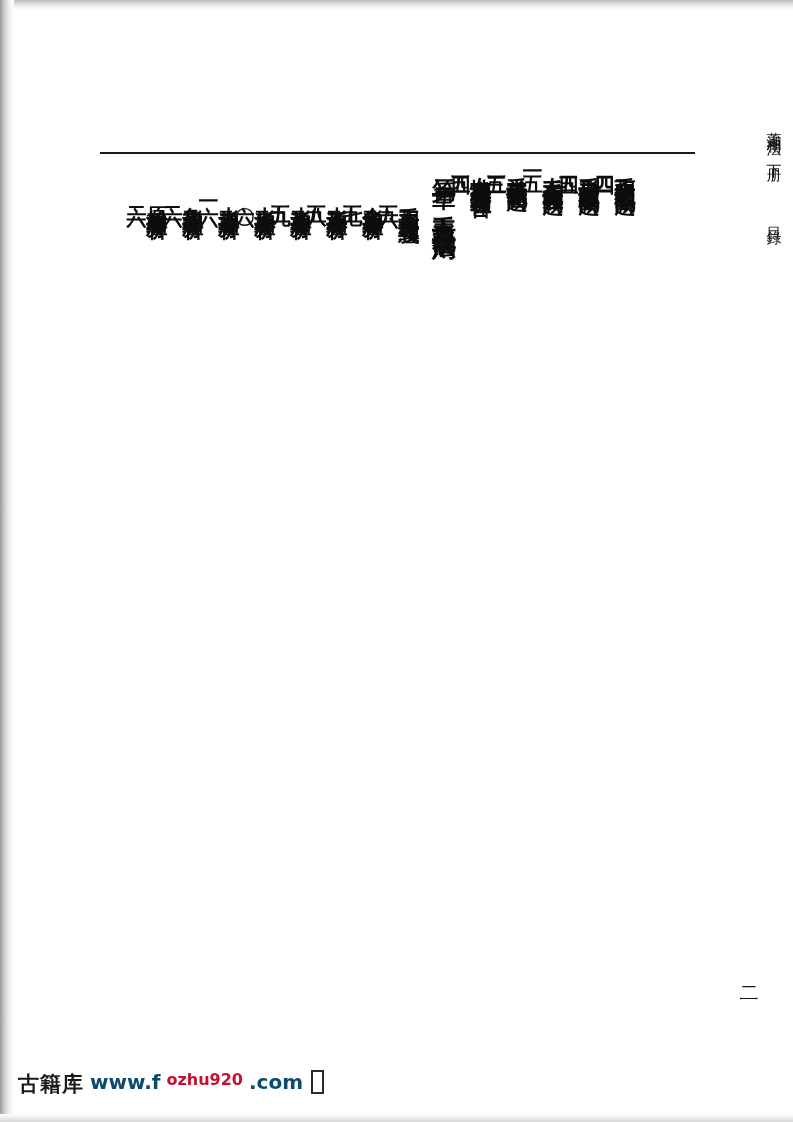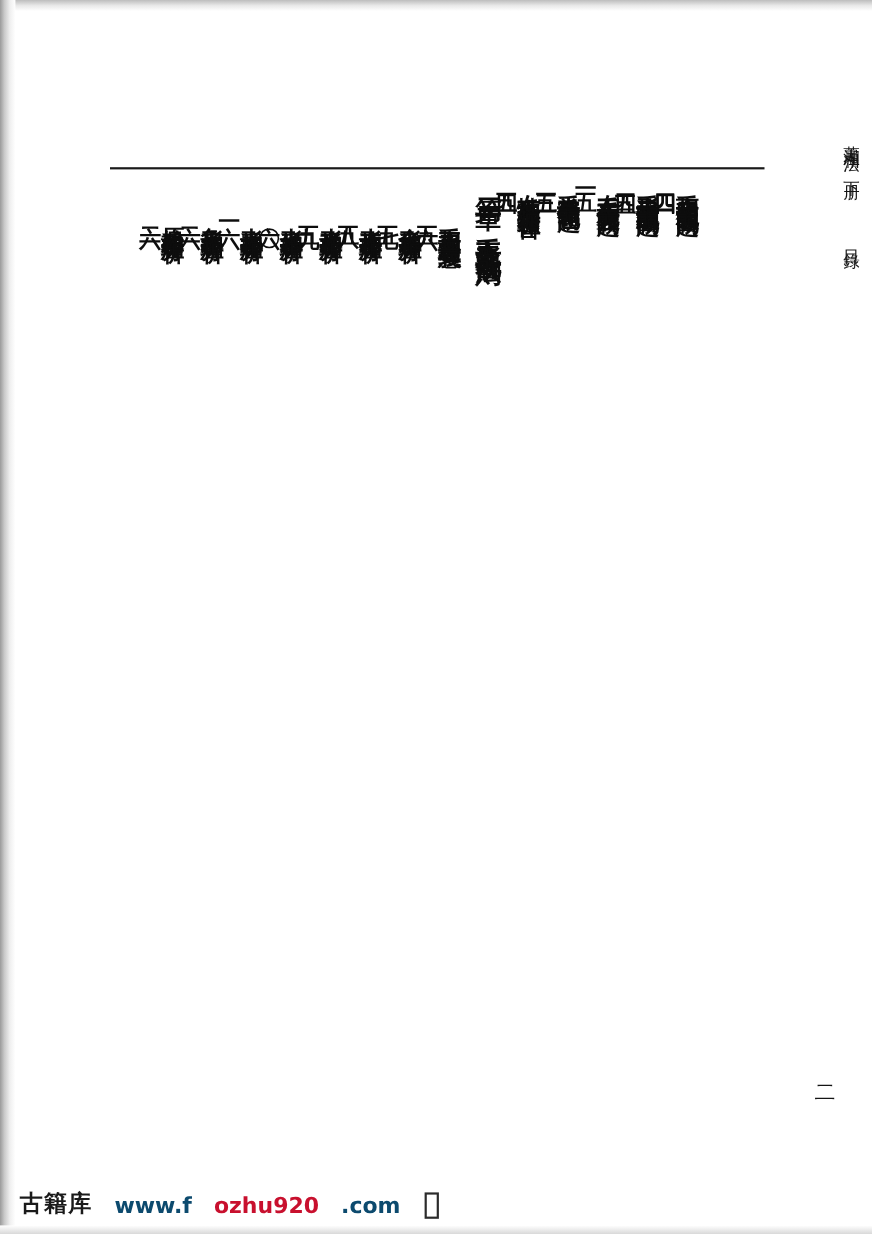--- a/index.html
+++ b/index.html
@@ -154,42 +154,42 @@
     line-height: 1.05;
     letter-spacing: 1px;
     padding-bottom: 4px;
     font-weight: 600;
   }
 
   
   .footer {
     position: absolute;
     left: 18px;
-    bottom: 14px;
+    bottom: 24px;
     display: flex;
-    align-items: flex-end;
-    gap: 20px;
+    align-items: flex-start;
+    gap: 6px;
   }
   .footer .fw1 {
     font-family: "DejaVu Serif", serif;
     font-size: 21px;
     font-weight: 700;
     color: #1a1a1a;
     letter-spacing: 1px;
   }
   .footer .fw2 {
     font-family: "DejaVu Sans", sans-serif;
     font-size: 20px;
     font-weight: 700;
     color: #0c4a6e;
     letter-spacing: 0px;
   }
   .footer .fw-red {
     font-family: "DejaVu Sans", sans-serif;
-    font-size: 20px;
+    font-size: 16px;
     font-weight: 700;
     color: #c8102e;
     letter-spacing: 0px;
   }
   .footer .fw-box {
     display: inline-block;
     border: 2px solid #2b2b2b;
     width: 9px;
     height: 20px;
     margin-left: 2px;

